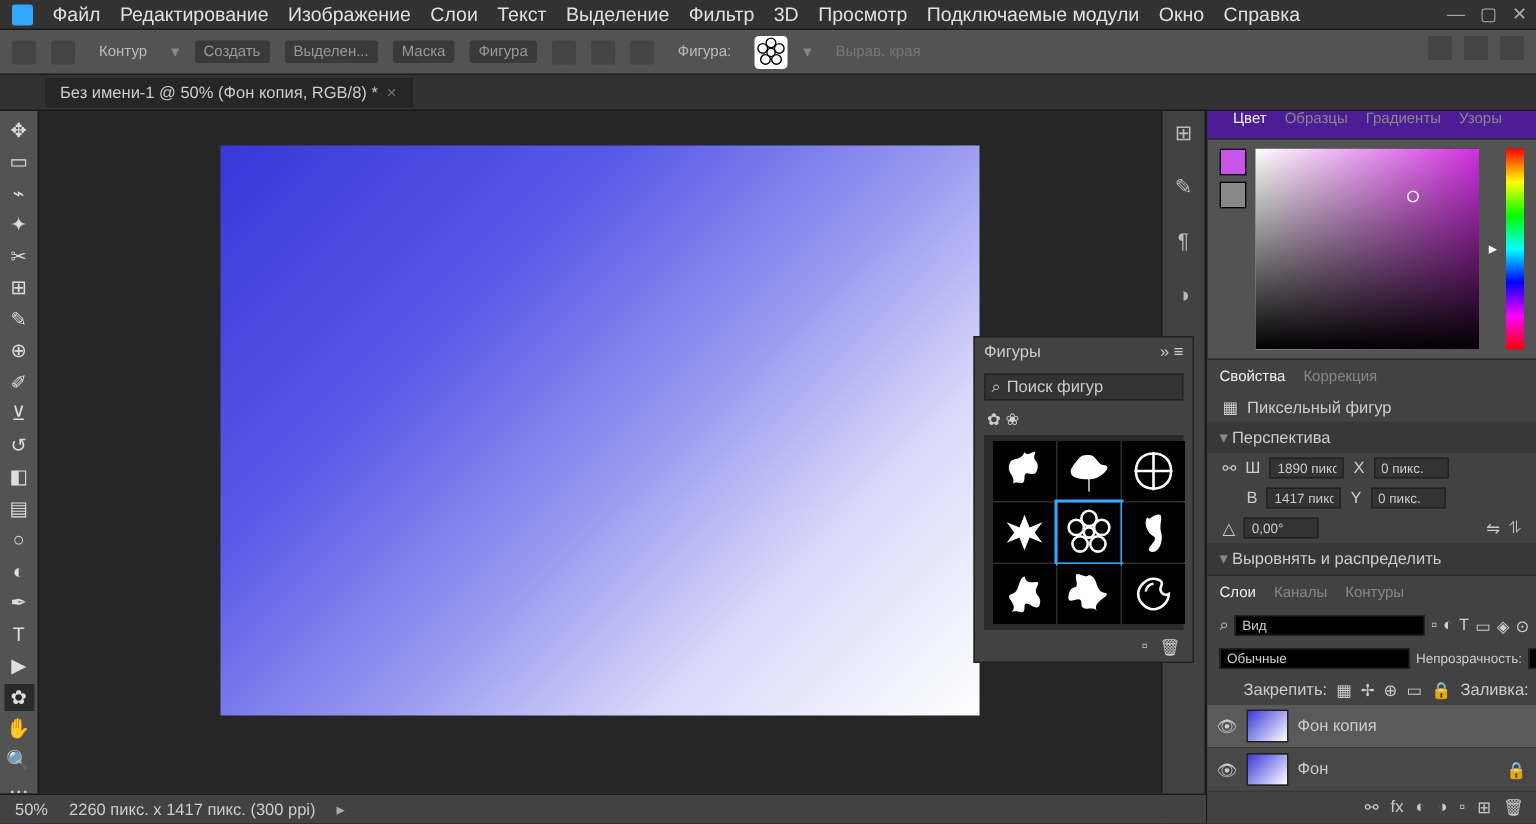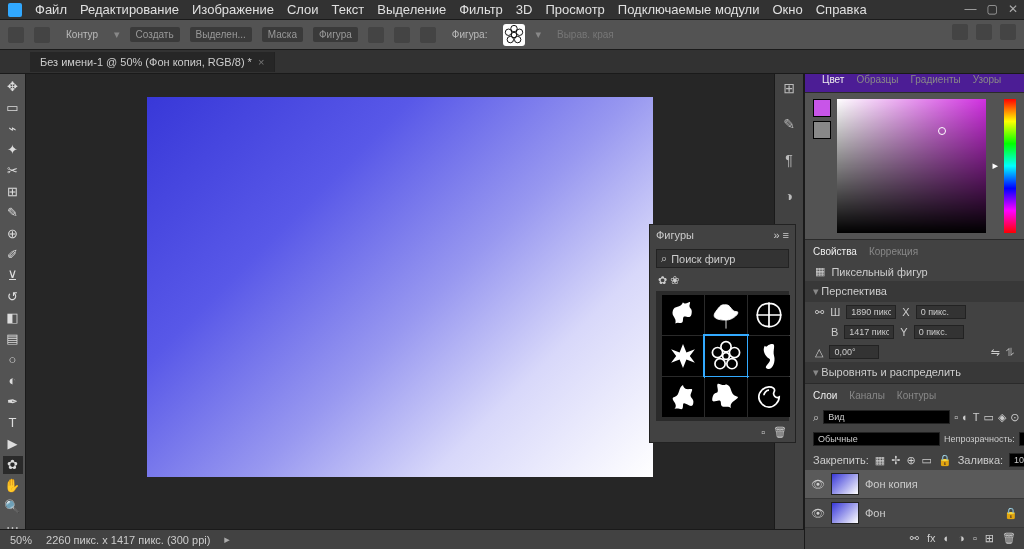--- a/index.html
+++ b/index.html
@@ -46,21 +46,21 @@
 .prop-section{padding:4px 8px;font-size:10px;color:#ddd;background:#383838}
 .prop-inp{background:#333;border:1px solid #222;padding:1px 4px;font-size:9px;width:50px;color:#ccc}
 .layers-panel{flex:1;background:#424242;border-top:1px solid #2a2a2a;display:flex;flex-direction:column}
 .layer-tabs{height:22px;display:flex;gap:12px;padding:0 8px;align-items:center}
 .layer-controls{padding:4px 8px;display:flex;gap:4px;align-items:center}
 .layer-inp{background:#000000;border:1px solid #222;padding:1px 4px;font-size:9px;flex:1;color:#ccc}
 .layer-row{display:flex;align-items:center;padding:3px 6px;gap:6px;background:#484848;border-bottom:1px solid #383838}
 .layer-row.sel{background:#5a5a5a}
 .eye{width:14px;color:#ccc}
 .layer-thumb{width:28px;height:22px;background:linear-gradient(135deg,#3838d8,#fff);border:1px solid #222}
-.lock-row{padding:3px 8px;font-size:9px;color:#999;display:flex;gap:6px;align-items:center}
+.lock-row{padding:3px 24px;font-size:9px;color:#999;display:flex;gap:6px;align-items:center}
 .shapes-panel{position:absolute;left:623px;top:150px;width:147px;background:#424242;border:1px solid #222;z-index:10}
 .shapes-header{height:20px;display:flex;align-items:center;justify-content:space-between;padding:0 6px;font-size:10px}
 .shapes-search{margin:4px 6px;background:#333;border:1px solid #222;padding:2px 4px;font-size:10px;color:#888;display:flex;align-items:center;gap:4px}
 .shapes-grid{display:grid;grid-template-columns:repeat(3,1fr);gap:1px;padding:4px 6px;background:#2a2a2a;margin:2px 6px}
 .shape-cell{width:42px;height:40px;background:#000;display:flex;align-items:center;justify-content:center;position:relative}
 .shape-cell.sel{outline:2px solid #3af}
 .shape-cell svg{width:34px;height:34px}
 .shapes-footer{display:flex;justify-content:flex-end;padding:3px 8px;gap:8px;color:#999}
 .statusbar{position:absolute;bottom:0;left:0;right:220px;height:20px;background:#424242;display:flex;align-items:center;padding:0 10px;gap:14px;font-size:10px;color:#aaa;border-top:1px solid #1a1a1a}
 .arrow-r{color:#aaa}

